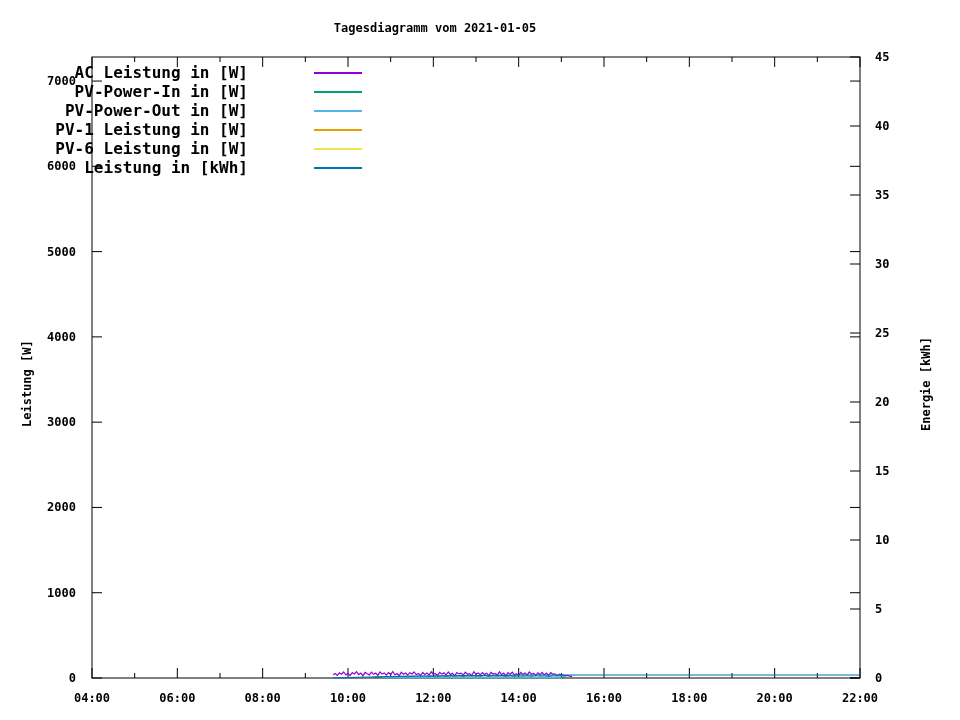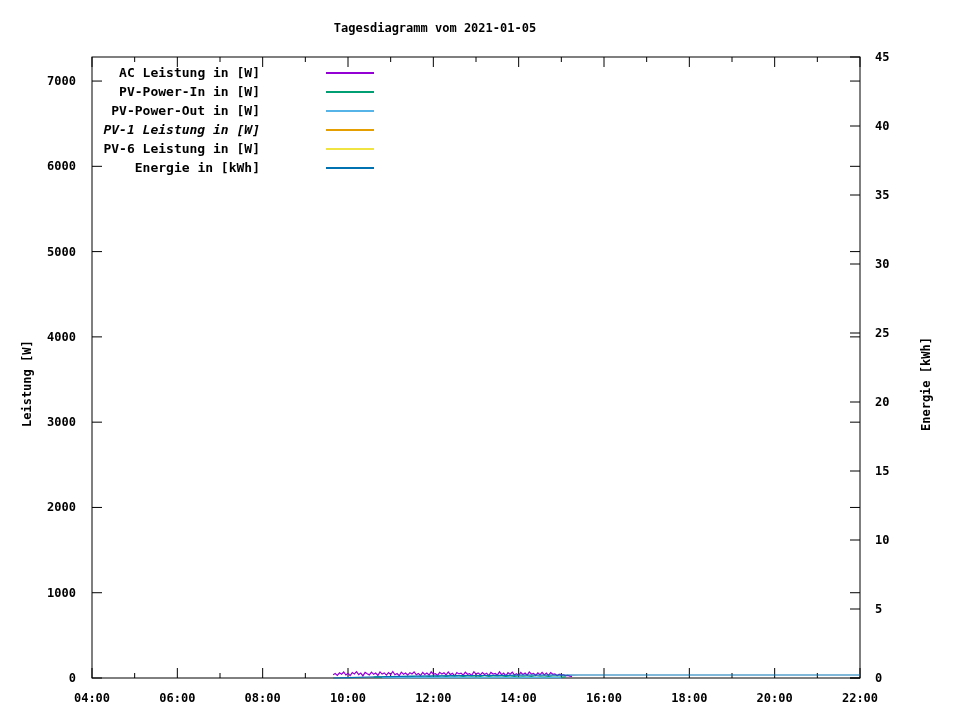--- a/index.html
+++ b/index.html
@@ -8,21 +8,21 @@
   #root{position:absolute;inset:0;background:#fff;padding-left:48px;}
   #plot-svg{position:absolute;left:0;top:0;}
   #plot-svg text{font-family:"DejaVu Sans Mono",monospace;font-weight:bold;font-size:12px;fill:#000;}
   #chart-title{position:absolute;top:21px;left:0;width:870px;text-align:center;
                font-size:12px;white-space:nowrap;}
   .vlabel{position:absolute;white-space:nowrap;font-size:12px;
           transform:rotate(-90deg);transform-origin:0 0;}
   #ylabel-left{left:20px;top:427px;}
   #ylabel-right{left:919px;top:431px;}
   #legend{position:absolute;left:0;top:0;width:960px;height:0;}
-  .lrow{position:absolute;left:12px;height:16px;line-height:16px;font-size:13px;}
+  .lrow{position:absolute;left:0;height:16px;line-height:16px;font-size:16px;}
   .llab{display:block;width:248px;text-align:right;white-space:nowrap;}
   .lline{position:absolute;left:314px;top:7px;width:48px;height:2px;}
 </style>
 </head>
 <body>
 
 <div id="root">
   <div id="chart-title">Tagesdiagramm vom 2021-01-05</div>
   <div id="ylabel-left" class="vlabel">Leistung [W]</div>
   <div id="ylabel-right" class="vlabel">Energie [kWh]</div>
@@ -32,30 +32,30 @@
         <span class="lline" style="background: rgb(148, 0, 211);"></span>
       </div>
       <div class="lrow" style="top: 84px;">
         <span class="llab">PV-Power-In in [W]</span>
         <span class="lline" style="background: rgb(0, 158, 115);"></span>
       </div>
       <div class="lrow" style="top: 103px;">
         <span class="llab">PV-Power-Out in [W]</span>
         <span class="lline" style="background: rgb(86, 180, 233);"></span>
       </div>
-      <div class="lrow" style="top: 122px; font-style: italic;">
+      <div class="lrow" style="top: 122px;">
         <span class="llab">PV-1 Leistung in [W]</span>
         <span class="lline" style="background: rgb(230, 159, 0);"></span>
       </div>
       <div class="lrow" style="top: 141px;">
         <span class="llab">PV-6 Leistung in [W]</span>
         <span class="lline" style="background: rgb(240, 228, 66);"></span>
       </div>
       <div class="lrow" style="top: 160px;">
-        <span class="llab">Energie in [kWh]</span>
+        <span class="llab">Leistung in [kWh]</span>
         <span class="lline" style="background: rgb(0, 114, 178);"></span>
       </div>
     </div>
   <svg id="plot-svg" width="960" height="720" viewBox="0 0 960 720">
       <rect x="92" y="57" width="768" height="621" fill="none" stroke="#000" stroke-width="1"></rect>
       <line x1="92" y1="678" x2="92" y2="668" stroke="#000" stroke-width="1"></line>
       <line x1="92" y1="57" x2="92" y2="67" stroke="#000" stroke-width="1"></line>
       <text x="92" y="702" text-anchor="middle">04:00</text>
       <line x1="177.33333333333331" y1="678" x2="177.33333333333331" y2="668" stroke="#000" stroke-width="1"></line>
       <line x1="177.33333333333331" y1="57" x2="177.33333333333331" y2="67" stroke="#000" stroke-width="1"></line>

